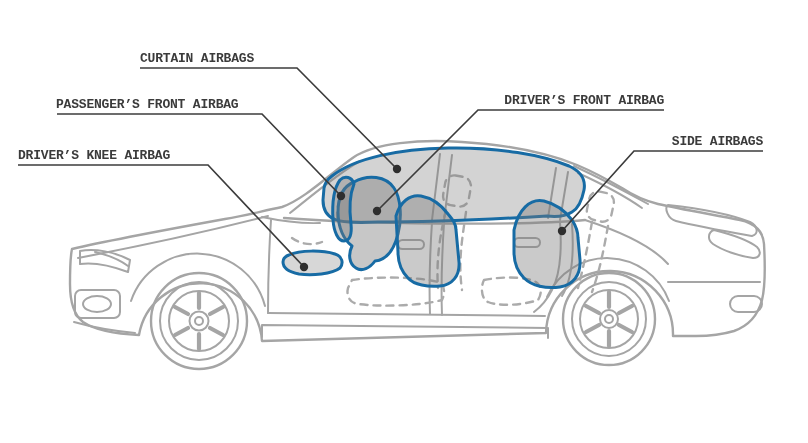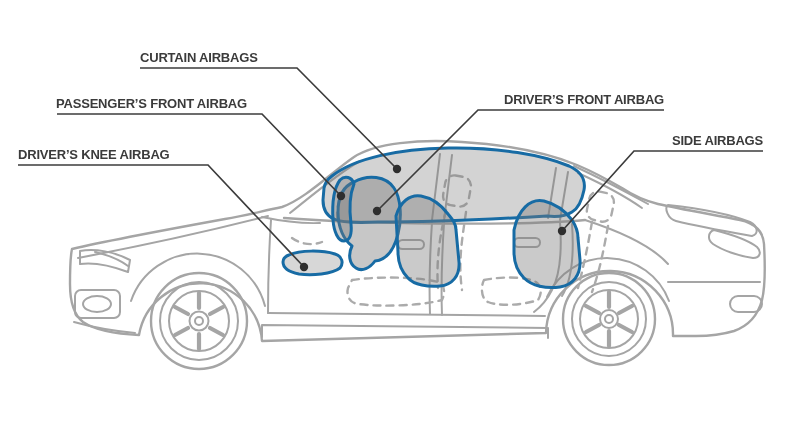--- a/index.html
+++ b/index.html
@@ -1,17 +1,17 @@
 <!DOCTYPE html>
 <html style="--background: #ffffff; --car-outline: #a5a5a5; --car-dashed: #ababab; --accent-blue: #176ba4; --airbag-fill: #7a7a7a; --callout-line: #3c3c3c; --callout-dot: #2e2e2e; --label-text: #3b3b3b;"><head>
 <meta charset="utf-8">
 <style>
   html,body{margin:0;padding:0;background:#fff;}
   .stage{position:relative;width:808px;height:443px;background:var(--background,#fff);overflow:hidden;
-         font-family:Liberation Sans, sans-serif;}
+         font-family:Liberation Mono, monospace;}
   svg{display:block}
   .car{stroke:var(--car-outline,#a5a5a5);stroke-width:2.4;fill:none;stroke-linecap:round;stroke-linejoin:round;}
   .thin{stroke-width:2;}
   .dashed{stroke:var(--car-dashed,#ababab);stroke-width:2.4;fill:none;stroke-dasharray:7 6;stroke-linecap:round;stroke-linejoin:round;}
   .bag{stroke:var(--accent-blue,#176ba4);stroke-width:3;fill:var(--airbag-fill,#7a7a7a);stroke-linejoin:round;stroke-linecap:round;}
   .band{fill-opacity:.33;}
   .bean{fill-opacity:.38;}
   .blob{fill-opacity:.42;}
   .knee{fill-opacity:.30;}
   .panel{fill-opacity:.40;}

